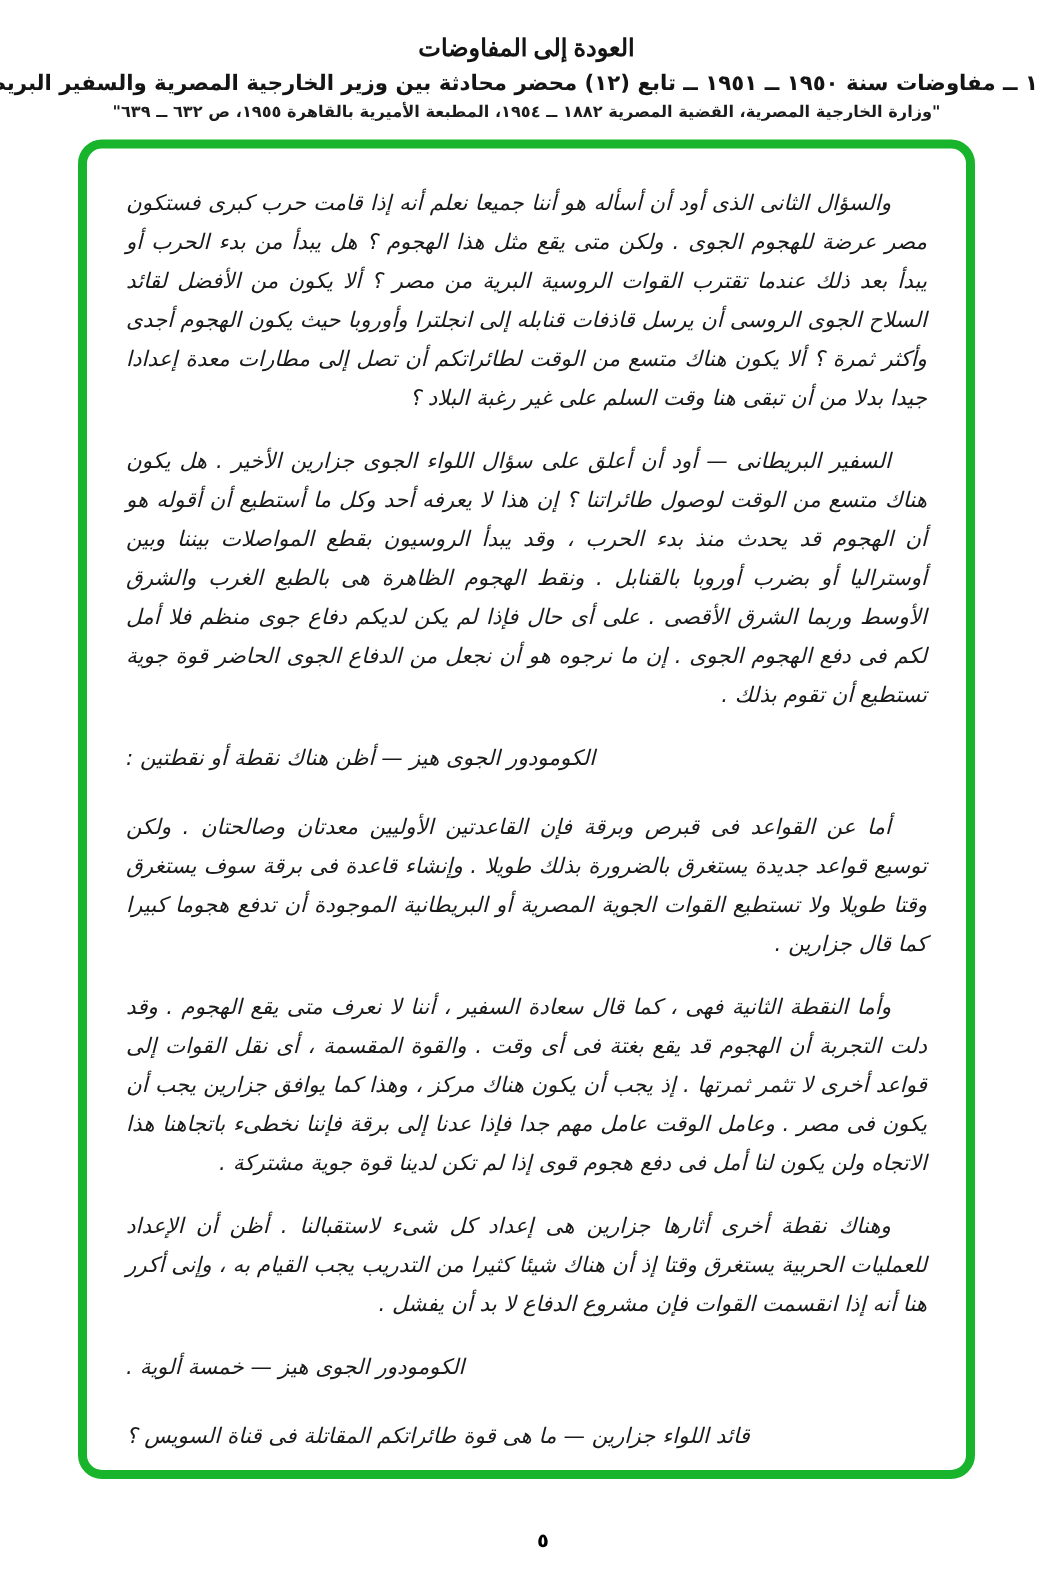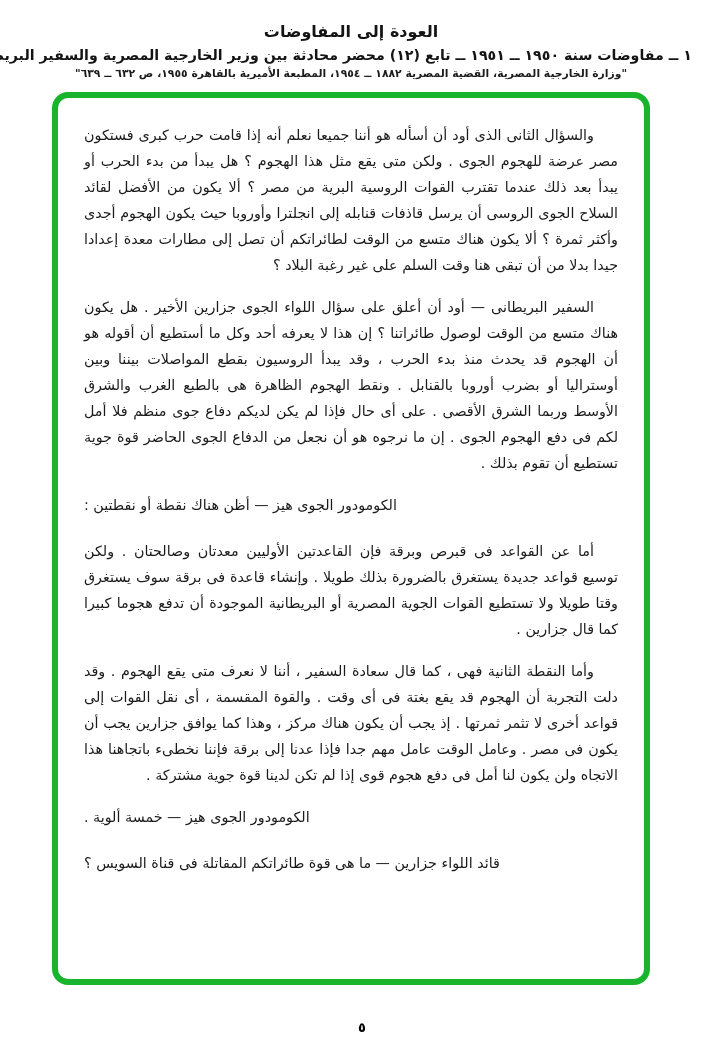--- a/index.html
+++ b/index.html
@@ -19,20 +19,21 @@
     direction: rtl;
     box-sizing: border-box;
     padding-top: 22px;
   }
   .doc-title {
     text-align: center;
     font-weight: bold;
     font-size: 16px;
     letter-spacing: 0.2px;
     margin: 0 0 6px 0;
+    font-family: Liberation Serif, serif;
   }
   .doc-entry-line {
     text-align: center;
     font-weight: bold;
     font-size: 14.2px;
     margin: 0 10px 4px 10px;
     white-space: nowrap;
   }
   .doc-citation {
     text-align: center;
@@ -44,20 +45,21 @@
   .green-box {
     box-sizing: border-box;
     width: 598px;
     height: 893px;
     margin: 0 auto;
     border: 6px solid #17b42c;
     border-radius: 16px;
     padding: 24px 26px 10px 26px;
     overflow: hidden;
     background: #ffffff;
+    font-style: italic;
   }
   .green-box p {
     margin: 0 0 16px 0;
     font-size: 14.3px;
     line-height: 26px;
     text-align: justify;
     color: #1a1a1a;
   }
   .green-box p.indent {
     text-indent: 24px;
@@ -88,19 +90,20 @@
   <div class="doc-entry-line">١ ــ مفاوضات سنة ١٩٥٠ ــ ١٩٥١ ــ تابع (١٢) محضر محادثة بين وزير الخارجية المصرية والسفير البريطاني</div>
 
   <div class="doc-citation">"وزارة الخارجية المصرية، القضية المصرية ١٨٨٢ ــ ١٩٥٤، المطبعة الأميرية بالقاهرة ١٩٥٥، ص ٦٣٢ ــ ٦٣٩"</div>
 
   <div class="green-box">
     <p class="indent">والسؤال الثانى الذى أود أن أسأله هو أننا جميعا نعلم أنه إذا قامت حرب كبرى فستكون مصر عرضة للهجوم الجوى . ولكن متى يقع مثل هذا الهجوم ؟ هل يبدأ من بدء الحرب أو يبدأ بعد ذلك عندما تقترب القوات الروسية البرية من مصر ؟ ألا يكون من الأفضل لقائد السلاح الجوى الروسى أن يرسل قاذفات قنابله إلى انجلترا وأوروبا حيث يكون الهجوم أجدى وأكثر ثمرة ؟ ألا يكون هناك متسع من الوقت لطائراتكم أن تصل إلى مطارات معدة إعدادا جيدا بدلا من أن تبقى هنا وقت السلم على غير رغبة البلاد ؟</p>
     <p class="indent">السفير البريطانى — أود أن أعلق على سؤال اللواء الجوى جزارين الأخير . هل يكون هناك متسع من الوقت لوصول طائراتنا ؟ إن هذا لا يعرفه أحد وكل ما أستطيع أن أقوله هو أن الهجوم قد يحدث منذ بدء الحرب ، وقد يبدأ الروسيون بقطع المواصلات بيننا وبين أوستراليا أو بضرب أوروبا بالقنابل . ونقط الهجوم الظاهرة هى بالطبع الغرب والشرق الأوسط وربما الشرق الأقصى . على أى حال فإذا لم يكن لديكم دفاع جوى منظم فلا أمل لكم فى دفع الهجوم الجوى . إن ما نرجوه هو أن نجعل من الدفاع الجوى الحاضر قوة جوية تستطيع أن تقوم بذلك .</p>
     <p class="dialogue">الكومودور الجوى هيز — أظن هناك نقطة أو نقطتين :</p>
     <p class="indent">أما عن القواعد فى قبرص وبرقة فإن القاعدتين الأوليين معدتان وصالحتان . ولكن توسيع قواعد جديدة يستغرق بالضرورة بذلك طويلا . وإنشاء قاعدة فى برقة سوف يستغرق وقتا طويلا ولا تستطيع القوات الجوية المصرية أو البريطانية الموجودة أن تدفع هجوما كبيرا كما قال جزارين .</p>
     <p class="indent">وأما النقطة الثانية فهى ، كما قال سعادة السفير ، أننا لا نعرف متى يقع الهجوم . وقد دلت التجربة أن الهجوم قد يقع بغتة فى أى وقت . والقوة المقسمة ، أى نقل القوات إلى قواعد أخرى لا تثمر ثمرتها . إذ يجب أن يكون هناك مركز ، وهذا كما يوافق جزارين يجب أن يكون فى مصر . وعامل الوقت عامل مهم جدا فإذا عدنا إلى برقة فإننا نخطىء باتجاهنا هذا الاتجاه ولن يكون لنا أمل فى دفع هجوم قوى إذا لم تكن لدينا قوة جوية مشتركة .</p>
+    <p class="indent">وهناك نقطة أخرى أثارها جزارين هى إعداد كل شىء لاستقبالنا . أظن أن الإعداد للعمليات الحربية يستغرق وقتا إذ أن هناك شيئا كثيرا من التدريب يجب القيام به ، وإنى أكرر هنا أنه إذا انقسمت القوات فإن مشروع الدفاع لا بد أن يفشل .</p>
     <p class="dialogue">الكومودور الجوى هيز — خمسة ألوية .</p>
     <p class="dialogue">قائد اللواء جزارين — ما هى قوة طائراتكم المقاتلة فى قناة السويس ؟</p>
   </div>
 
   <div class="page-number">٥</div>
 
 </div>
 
 </body></html>

